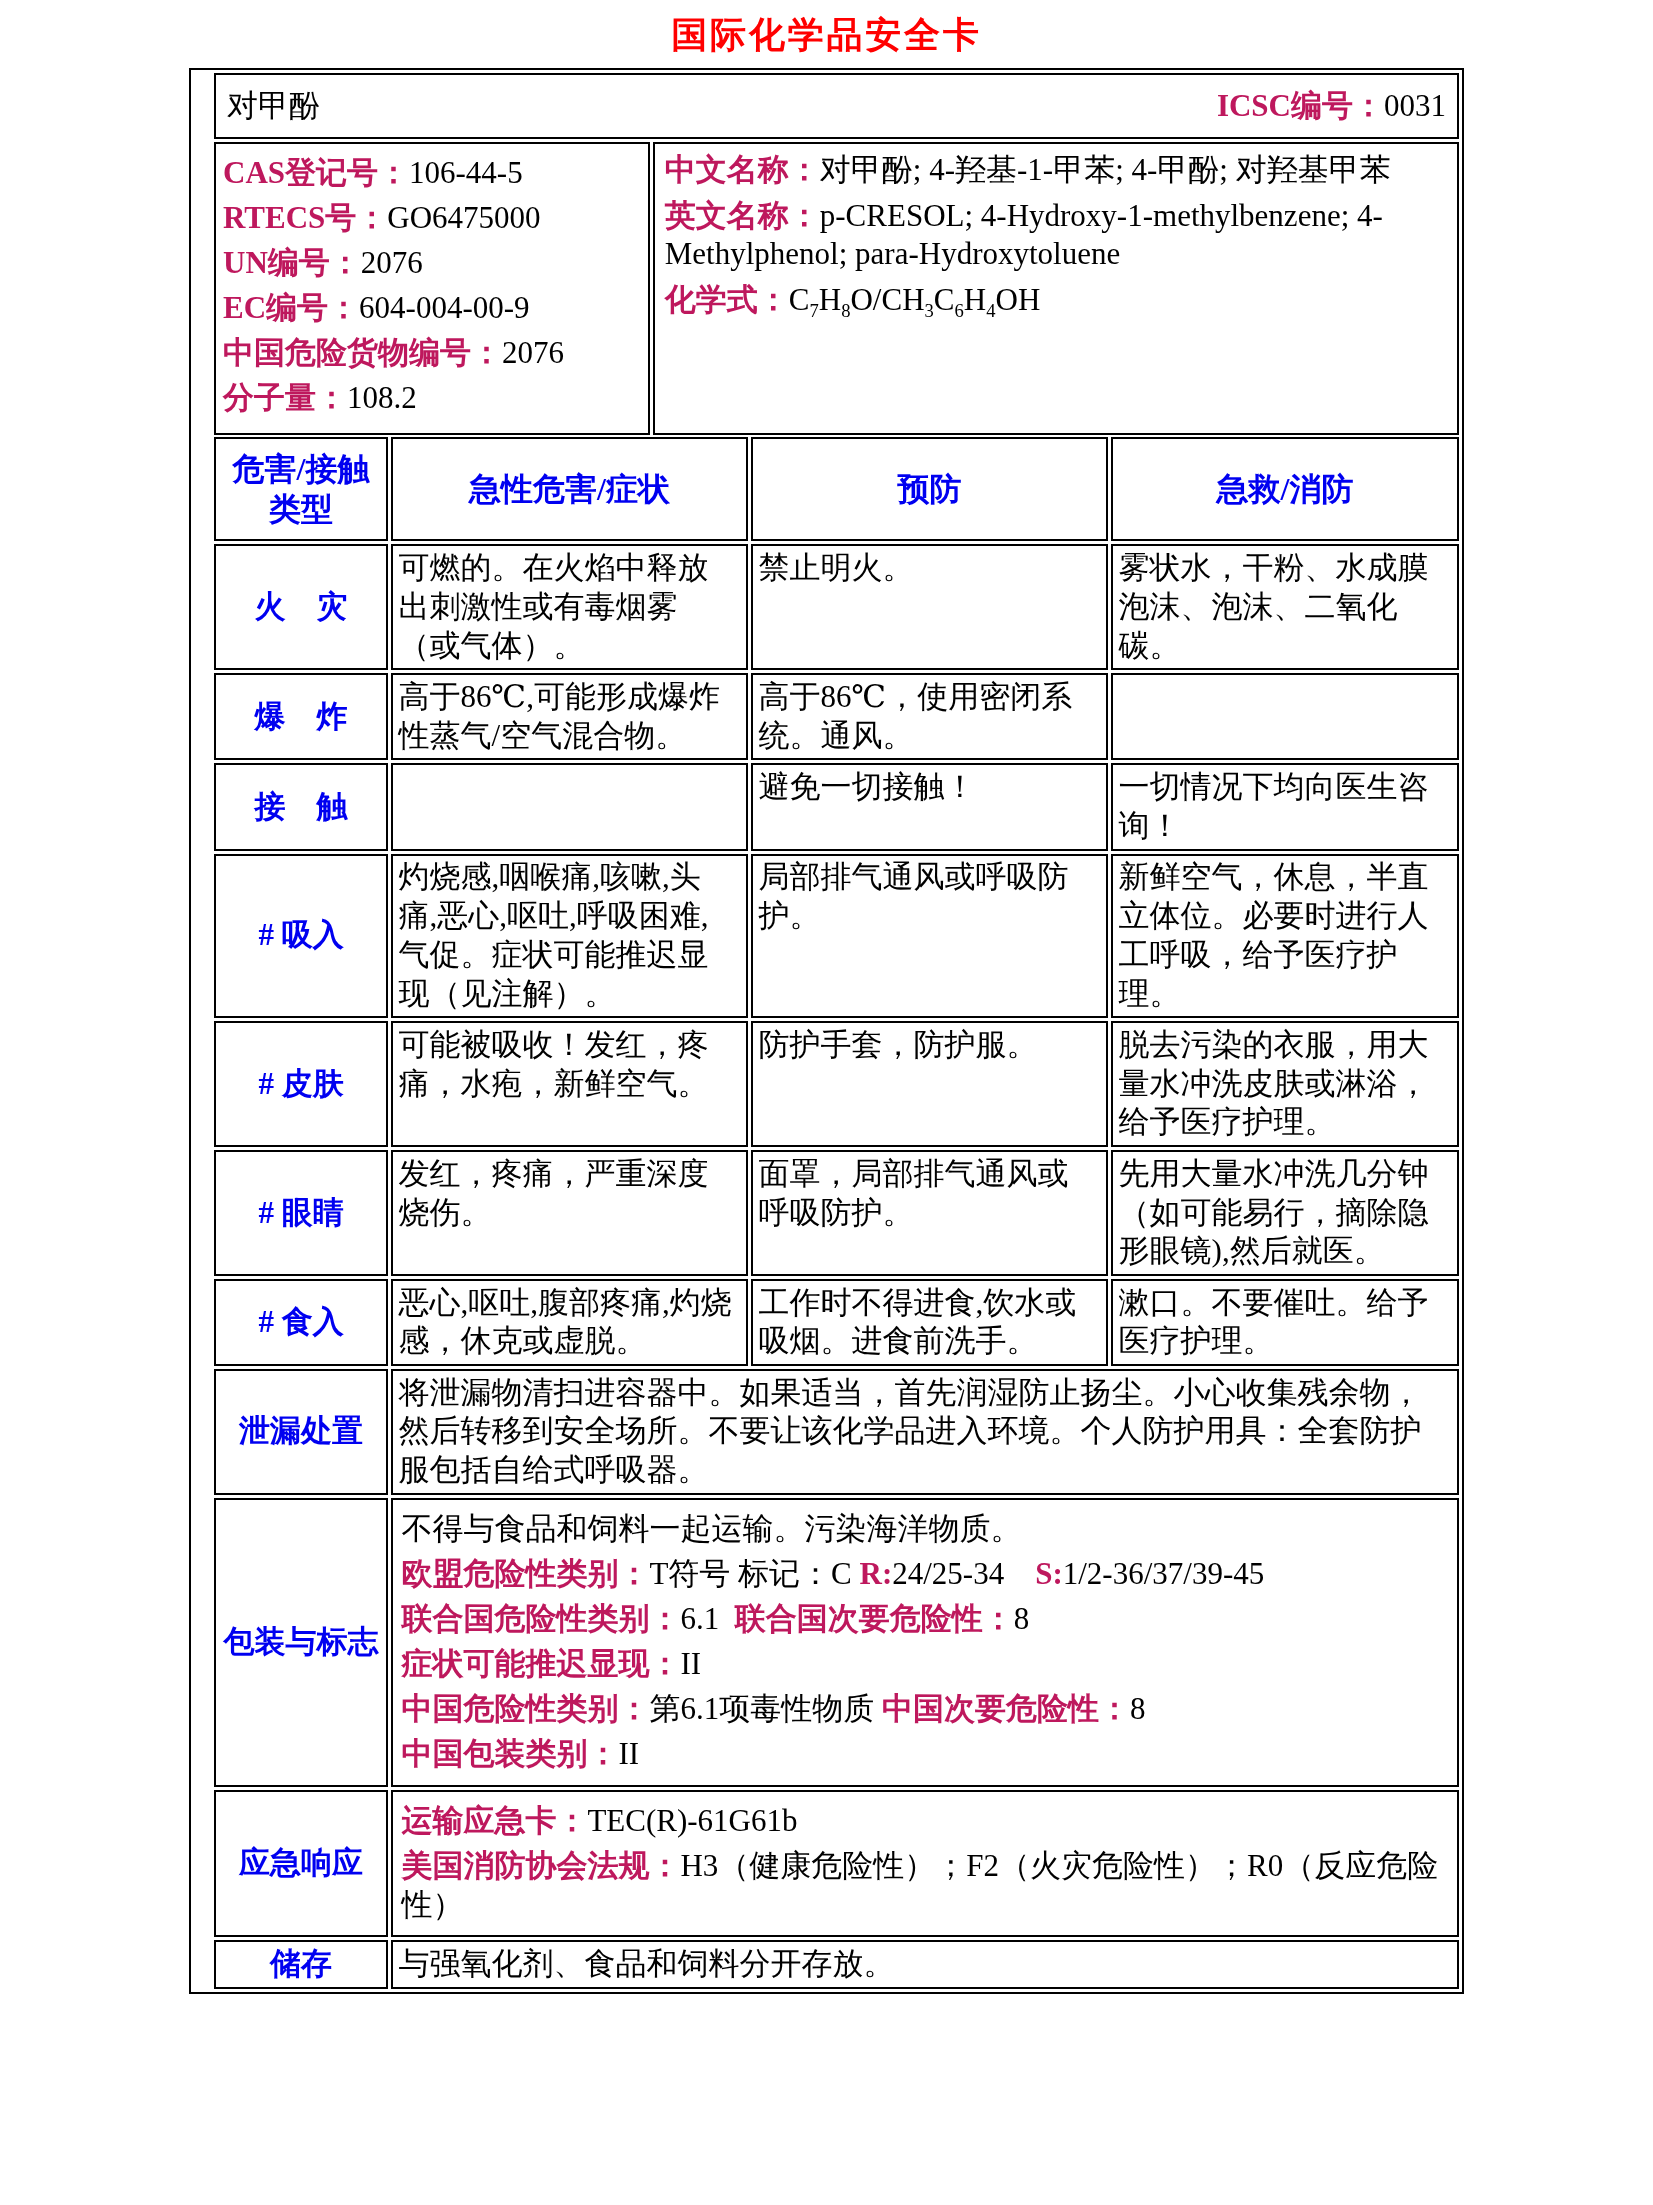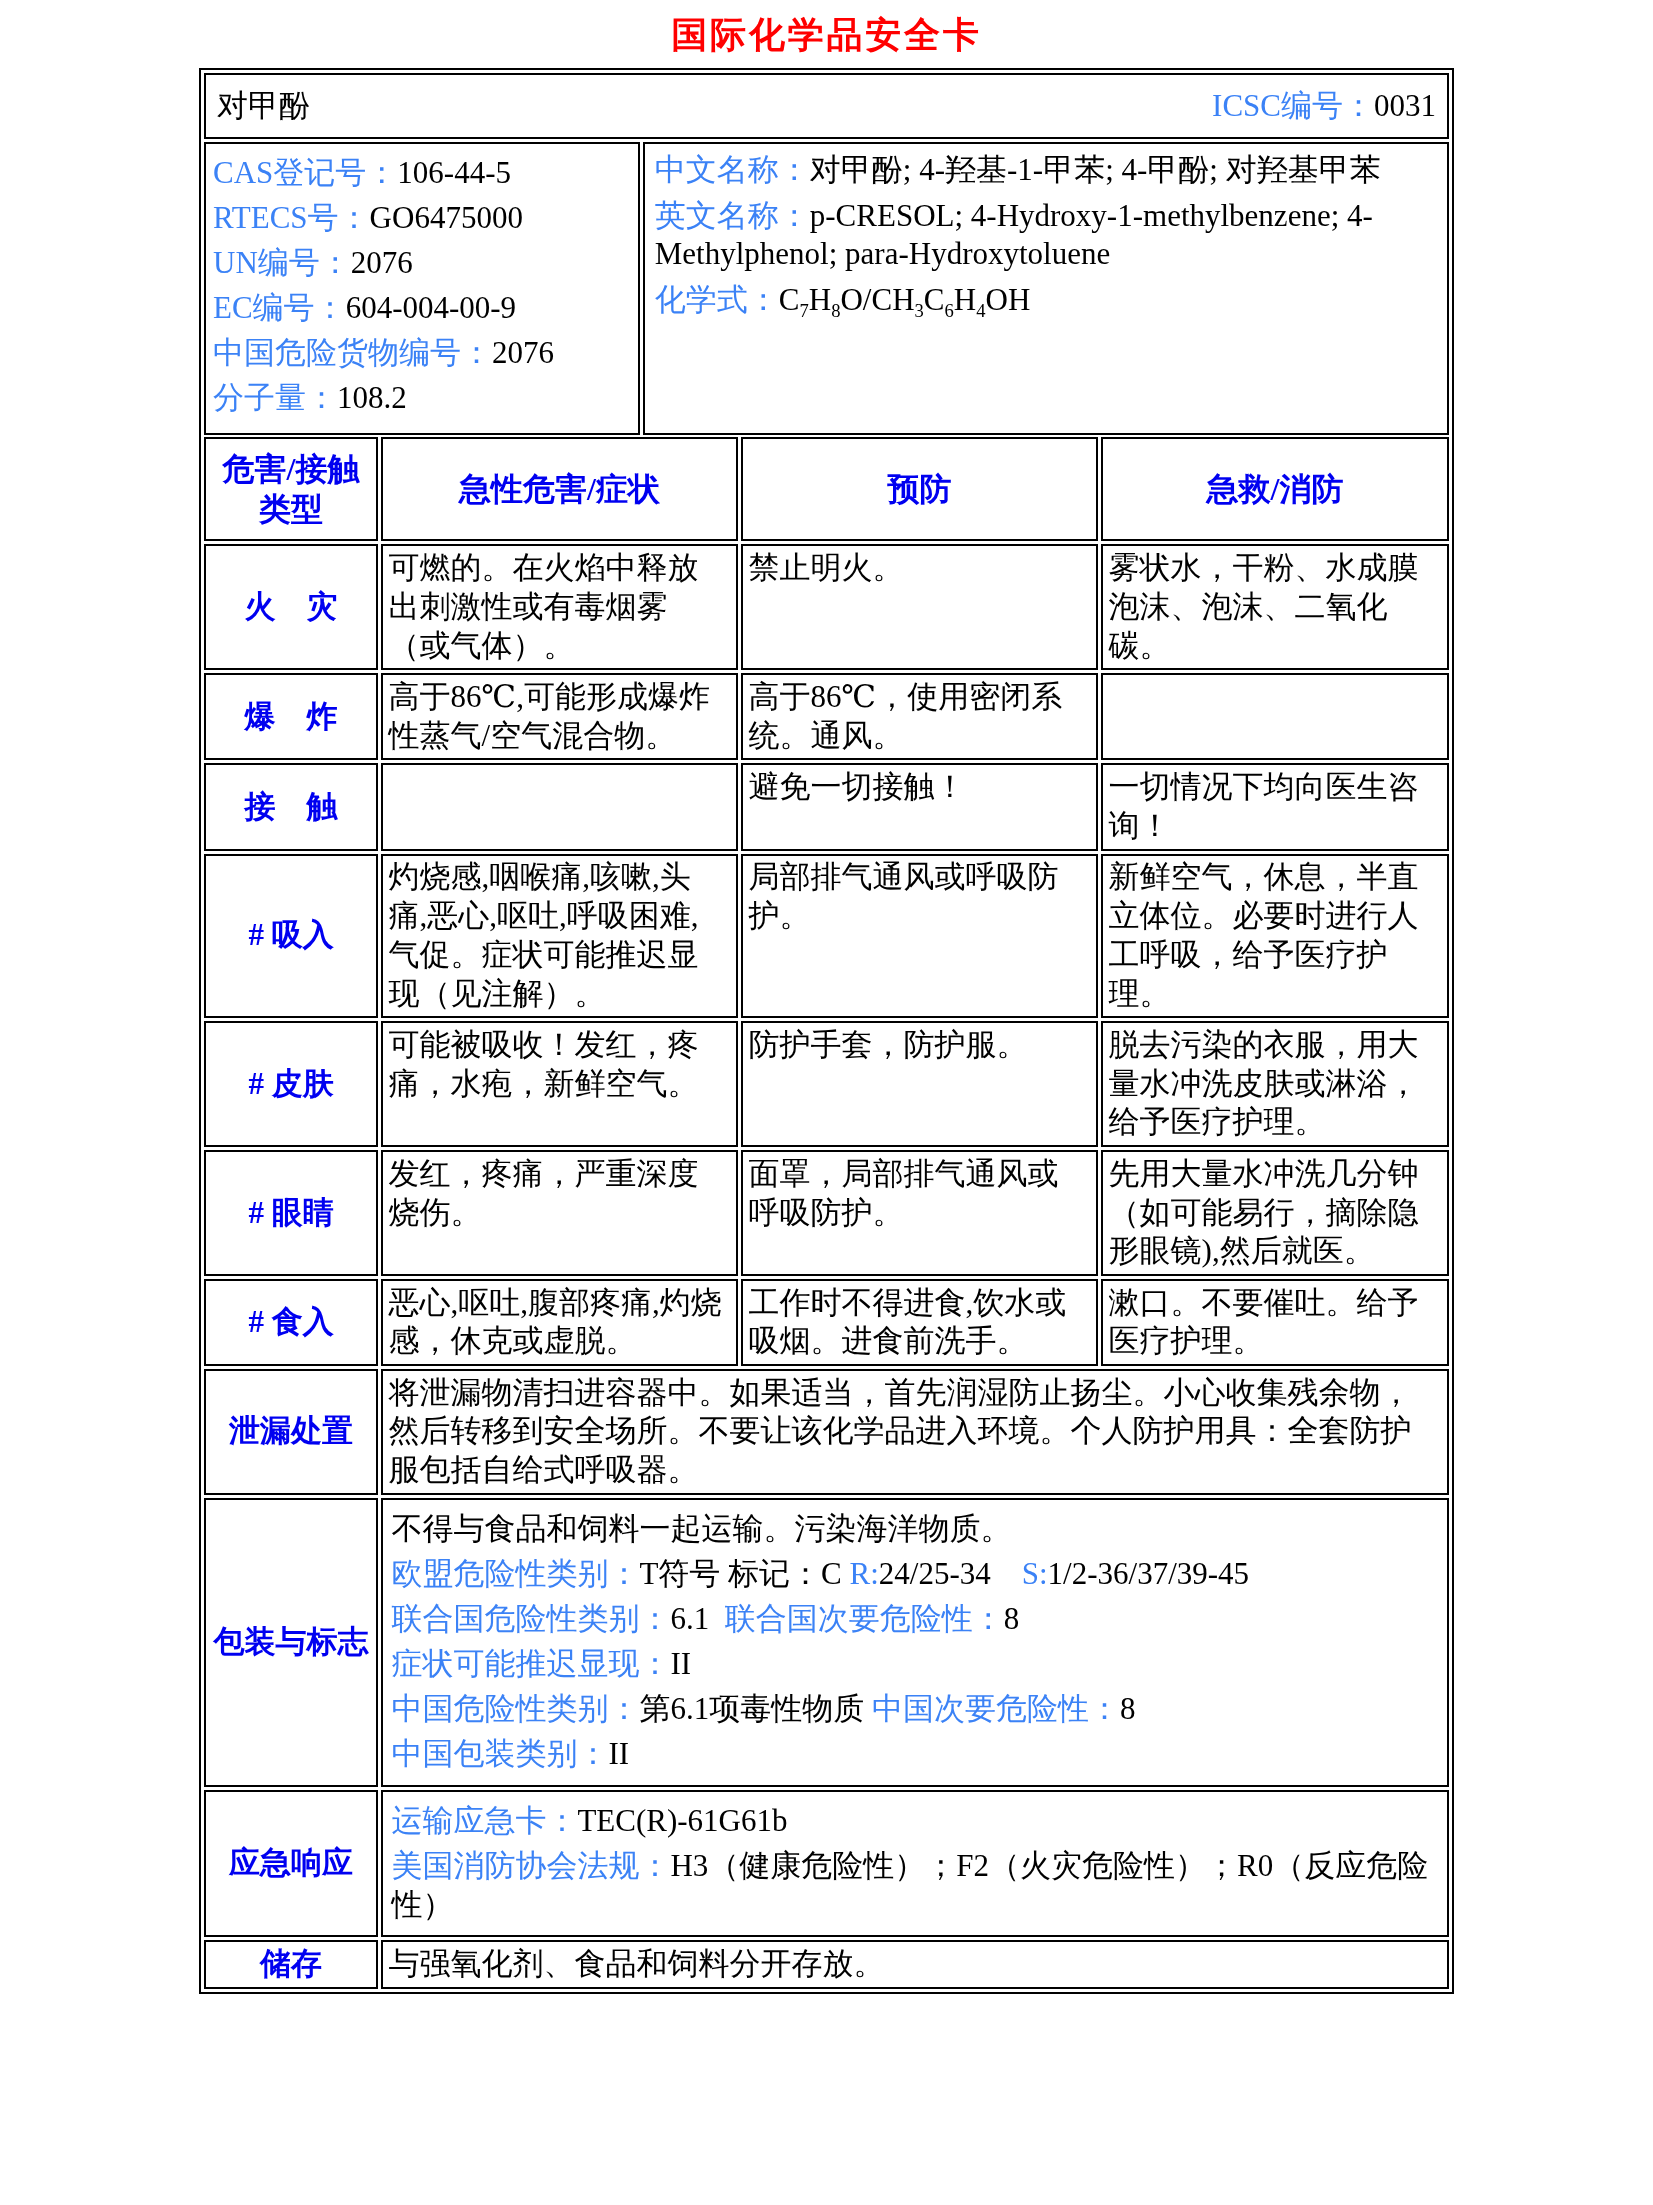--- a/index.html
+++ b/index.html
@@ -7,28 +7,28 @@
     width:1653px;min-height:2205px;background:#ffffff;
     font-family:"Liberation Serif","DejaVu Serif",serif;
     color:#000;position:relative;overflow:hidden;
   }
   .title{
     text-align:center;margin:16.7px 0 15.3px;
     font-size:36px;line-height:1.0;font-weight:bold;color:#ff0000;
     letter-spacing:2.8px;
   }
   .card{
-    width:1251px;margin:12px auto;border:2.8px solid #000;background:#fff;
+    width:1251px;margin:12px auto;border:2.8px solid #000;background:#fff;padding-left:20px;
   }
   table{border-collapse:separate;border-spacing:3.5px;width:100%;table-layout:fixed;}
   td,th{border:2.1px solid #000;box-sizing:border-box;background:#fff;vertical-align:top;}
   .t-top{margin-bottom:-3.5px;}
   
   .card, .card td, .card th{font-size:31px;line-height:1.25;}
-  .seg-label,.lbl{color:#3b82f6;font-weight:normal;}
+  .seg-label,.lbl{color:#be185d;font-weight:bold;}
   .seg-text{color:#000;}
   sub{font-size:0.6em;line-height:0;}
   
   .name-cell{height:66px;vertical-align:middle;padding:0 11px;}
   .name-flex{display:flex;justify-content:space-between;align-items:center;}
   
   .ids-cell{height:293px;padding:5.6px 2.8px 5.6px 7px;}
   .id-line{line-height:45px;white-space:nowrap;}
   .names-cell{padding:7px 8.4px 5.6px 9.8px;}
   .names-cell p{margin:0 0 7px 0;}

